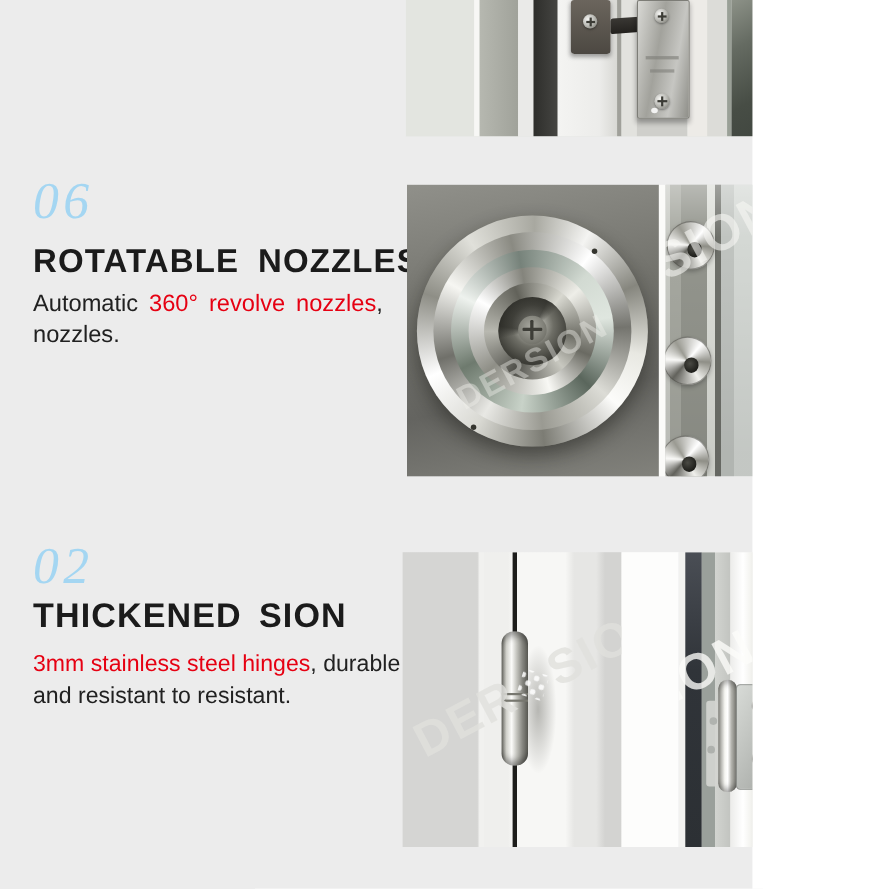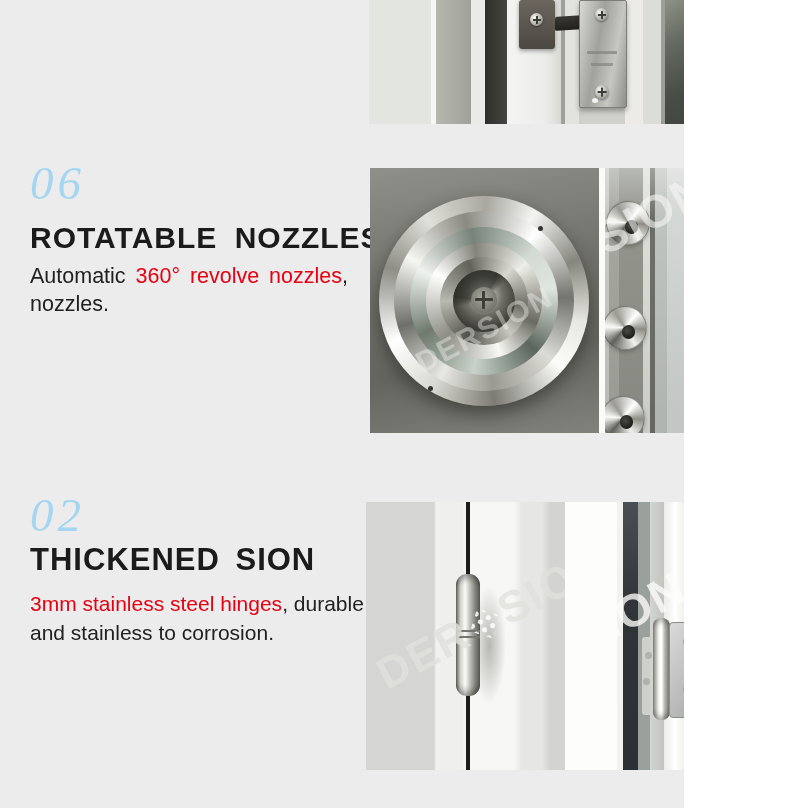--- a/index.html
+++ b/index.html
@@ -137,21 +137,21 @@
     <div class="small-nozzle" style="left:98px;top:150px;width:48px;height:48px;"></div>
     <div class="wm wm06R">DERSION</div>
   </div>
 
   <div class="feat-num" style="left:30px;top:492px;">02</div>
 
   <div class="feat-title t07" style="left:30px;top:544px;">THICKENED SION</div>
 
   <div class="feat-body b07" style="left:30px;top:589px;">
     <span class="jline"><span class="red">3mm stainless steel hinges</span><span>, durable</span></span>
-    <span class="pline">and stainless to corrosion.</span>
+    <span class="pline">and resistant to resistant.</span>
   </div>
 
   <div class="photo" style="left:366px;top:502px;width:199px;height:268px;
        background:linear-gradient(90deg,#d5d5d3 0 68px,#f1f1ef 70px 74px,#efefed 74px 96px,#f7f7f5 100px 148px,#e6e6e4 156px 176px,#d3d3d1 184px);">
     <div class="layer" style="left:100px;top:0;width:4px;height:268px;background:#1d1d1b;"></div>
     <div class="layer" style="left:112px;top:84px;width:28px;height:118px;
          background:radial-gradient(ellipse at 40% 50%,rgba(118,118,112,.5),rgba(118,118,112,0) 70%);"></div>
     <div class="layer" style="left:90px;top:72px;width:24px;height:122px;
          background:linear-gradient(90deg,#63635d,#d0d0ca 18%,#fbfbf9 38%,#c2c2bc 58%,#84847e 80%,#5b5b55);
          border-radius:11px;

